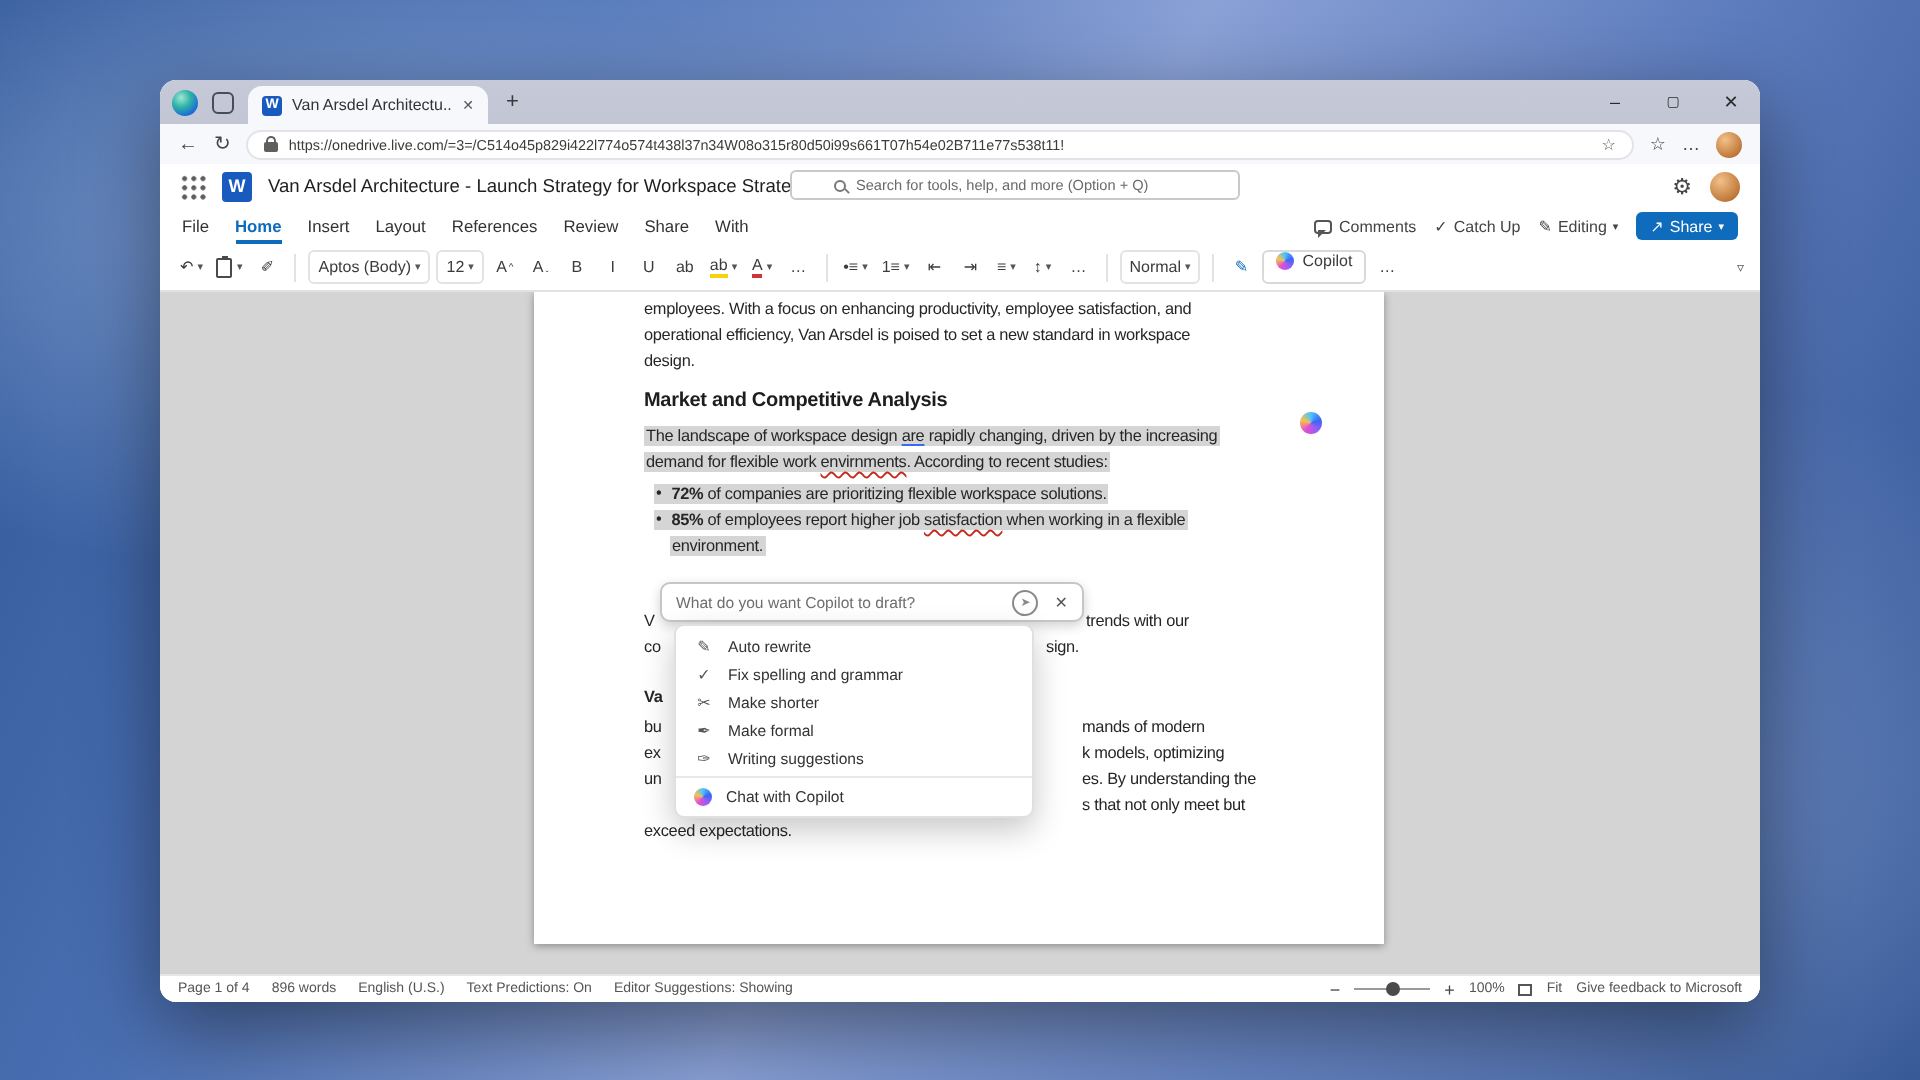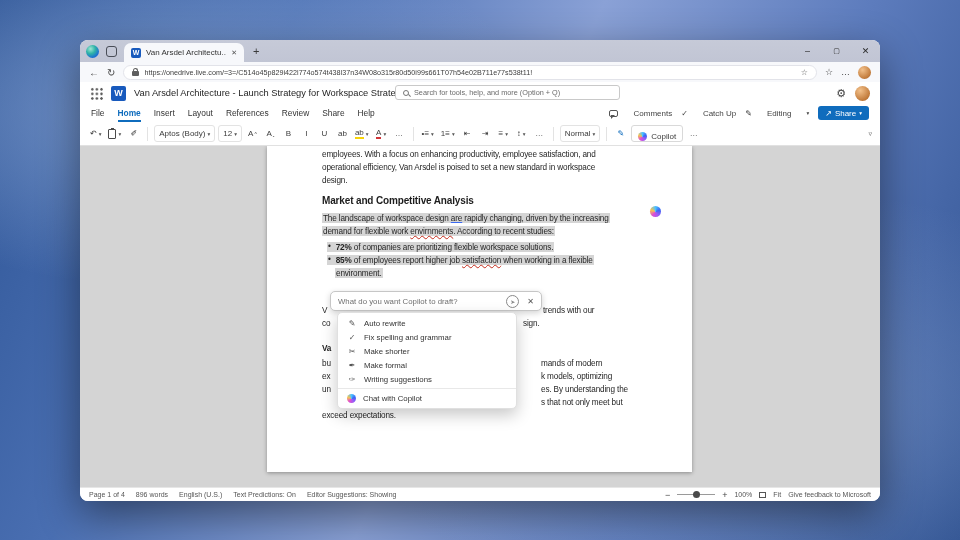--- a/index.html
+++ b/index.html
@@ -51,57 +51,57 @@
     position:relative; flex:0 0 auto; }
   .waffle { width:13px; height:13px;
     background-image:radial-gradient(circle,#5d5d5d 1.1px, transparent 1.4px); background-size:4.6px 4.6px; }
   .wlogo-lg { width:15px; height:15px; background:#185abd; border-radius:2px; color:#fff; font-size:9px;
     font-weight:bold; display:flex; align-items:center; justify-content:center; }
   .doc-title { font-size:9.3px; color:#1f1f1f; white-space:nowrap; }
   .saved-dot { width:10px; height:10px; border-radius:50%; background:#107c41; color:#fff; font-size:6px;
     display:flex; align-items:center; justify-content:center; }
   .hdr-caret { font-size:6px; color:#666; }
   .search-pill { position:absolute; left:315px; top:3px; width:225px; height:15px; border:1px solid #c9c9c9;
-    border-radius:3px; display:flex; align-items:center; gap:5px; padding:0 7px; font-size:7.3px; color:#6a6a6a; background:#fff; }
+    border-radius:3px; display:flex; align-items:center; gap:5px; padding:0 21px; font-size:7.3px; color:#6a6a6a; background:#fff; }
   .i-search { width:6px; height:6px; border:1px solid #777; border-radius:50%; position:relative; flex:0 0 auto; }
   .i-search::after { content:''; position:absolute; width:3px; height:1px; background:#777;
     transform:rotate(45deg); right:-2.5px; bottom:-1px; }
   .hdr-right { margin-left:auto; display:flex; align-items:center; gap:9px; }
   .gear { font-size:11px; color:#444; }
   .avatar-md { width:15px; height:15px; border-radius:50%;
     background:radial-gradient(circle at 35% 30%, #f2c08a, #c17a3a 70%, #8a4f1d); }
 
   
   .menubar { height:18px; background:#fff; display:flex; align-items:center; padding:0 11px; gap:13px;
     font-size:8.4px; color:#333; flex:0 0 auto; }
   .menu-item { padding:3px 0 2px; border-bottom:2px solid transparent; }
   .menu-item.active { color:#0f6cbd; font-weight:bold; border-bottom-color:#0f6cbd; }
   .mb-right { margin-left:auto; display:flex; align-items:center; gap:9px; font-size:8px; color:#444; }
-  .pill-btn { display:flex; align-items:center; gap:15px; }
+  .pill-btn { display:flex; align-items:center; gap:3px; }
   .i-bubble { width:9px; height:7px; border:1px solid #555; border-radius:2px; position:relative; }
   .i-bubble::after { content:''; position:absolute; left:1px; bottom:-3px;
     border:2px solid transparent; border-top-color:#555; border-left-color:#555; }
   .share-btn { background:#0f6cbd; color:#fff; border-radius:3px; padding:2.5px 7px; display:flex;
     align-items:center; gap:3px; }
   .tiny-caret { font-size:5.5px; }
 
   
   .ribbon { height:24px; background:#fff; border-bottom:1px solid #e1e1e1; display:flex; align-items:center;
     padding:0 8px; gap:3px; font-size:8px; color:#3b3b3b; position:relative; flex:0 0 auto; }
   .rb { height:17px; min-width:15px; display:flex; align-items:center; justify-content:center; gap:1px;
     padding:0 2px; border-radius:3px; }
   .rb-combo { border:1px solid #e3e3e3; padding:0 4px; }
   .sep { width:1px; height:14px; background:#e3e3e3; margin:0 3px; }
   .caret { font-size:5.5px; color:#555; margin-left:1px; }
   .i-clip { width:8px; height:10px; border:1px solid #4a4a4a; border-radius:1px; position:relative; }
   .i-clip::before { content:''; position:absolute; left:1.5px; top:-2px; width:3px; height:2px; background:#4a4a4a; }
   .hl-ico { border-bottom:2.5px solid #f7d308; line-height:1; }
   .fc-ico { border-bottom:2.5px solid #d13438; line-height:1; }
   .grow { font-size:8px; } .sup { font-size:5px; vertical-align:super; }
-  .copilot-pill { border:1px solid #d9d9d9; border-radius:3px; height:17px; display:flex; align-items:flex-end;
+  .copilot-pill { border:1px solid #d9d9d9; border-radius:3px; height:17px; display:flex; align-items:flex-start;
     gap:4px; padding:0 6px; }
   .cp-dot { width:9px; height:9px; border-radius:50%;
     background:conic-gradient(#4cc2ff,#3a66f5,#9b5cf6,#e04fd1,#f6c250,#4cc2ff); }
   .ribbon-collapse { position:absolute; right:8px; font-size:7px; color:#555; }
   .editor-pen { color:#0f6cbd; }
 
   
   .docarea { flex:1 1 auto; background:#d4d4d4; position:relative; overflow:hidden; }
   .page { position:absolute; left:187px; top:0; width:425px; height:326px; background:#fff;
     box-shadow:0 1px 4px rgba(0,0,0,.35); }
@@ -197,21 +197,21 @@
     </div>
 
     <div class="menubar">
       <span class="menu-item">File</span>
       <span class="menu-item active">Home</span>
       <span class="menu-item">Insert</span>
       <span class="menu-item">Layout</span>
       <span class="menu-item">References</span>
       <span class="menu-item">Review</span>
       <span class="menu-item">Share</span>
-      <span class="menu-item">Help</span>
+      <span class="menu-item">With</span>
       <div class="mb-right">
         <span class="pill-btn">
           <span class="i-bubble"></span>
           <span>Comments</span>
         </span>
         <span class="pill-btn">
           <span>✓</span>
           <span>Catch Up</span>
         </span>
         <span class="pill-btn">

